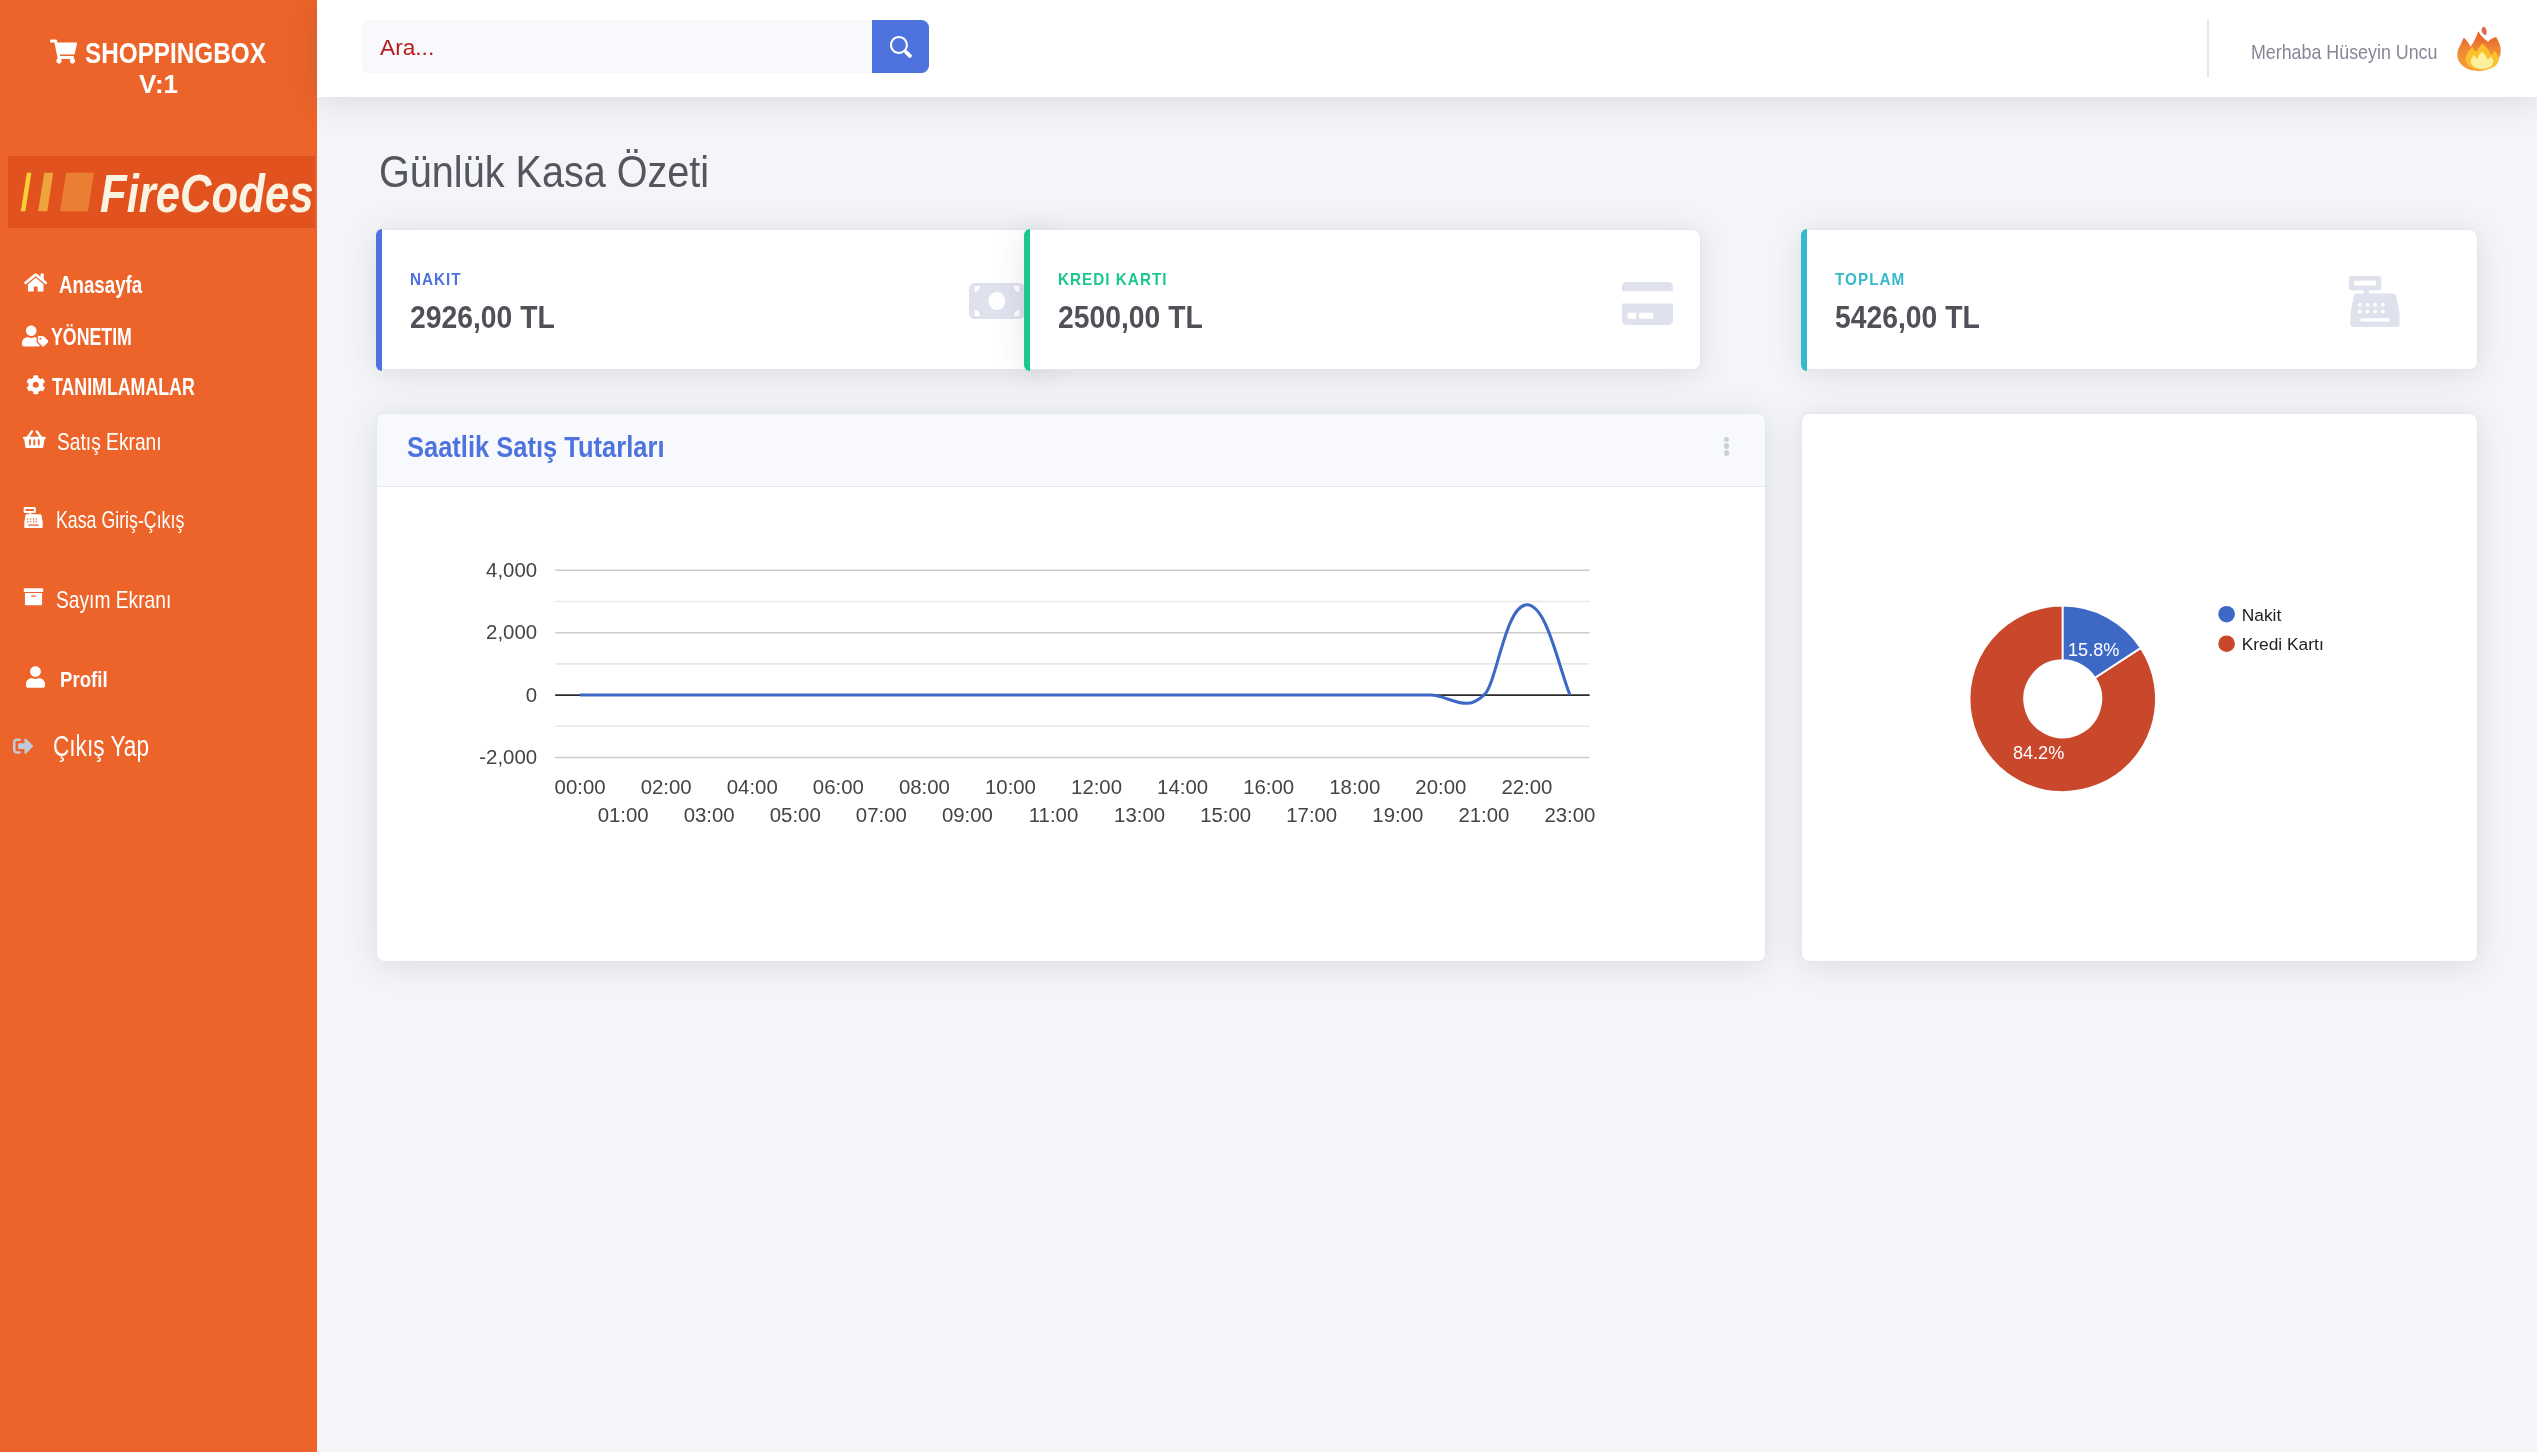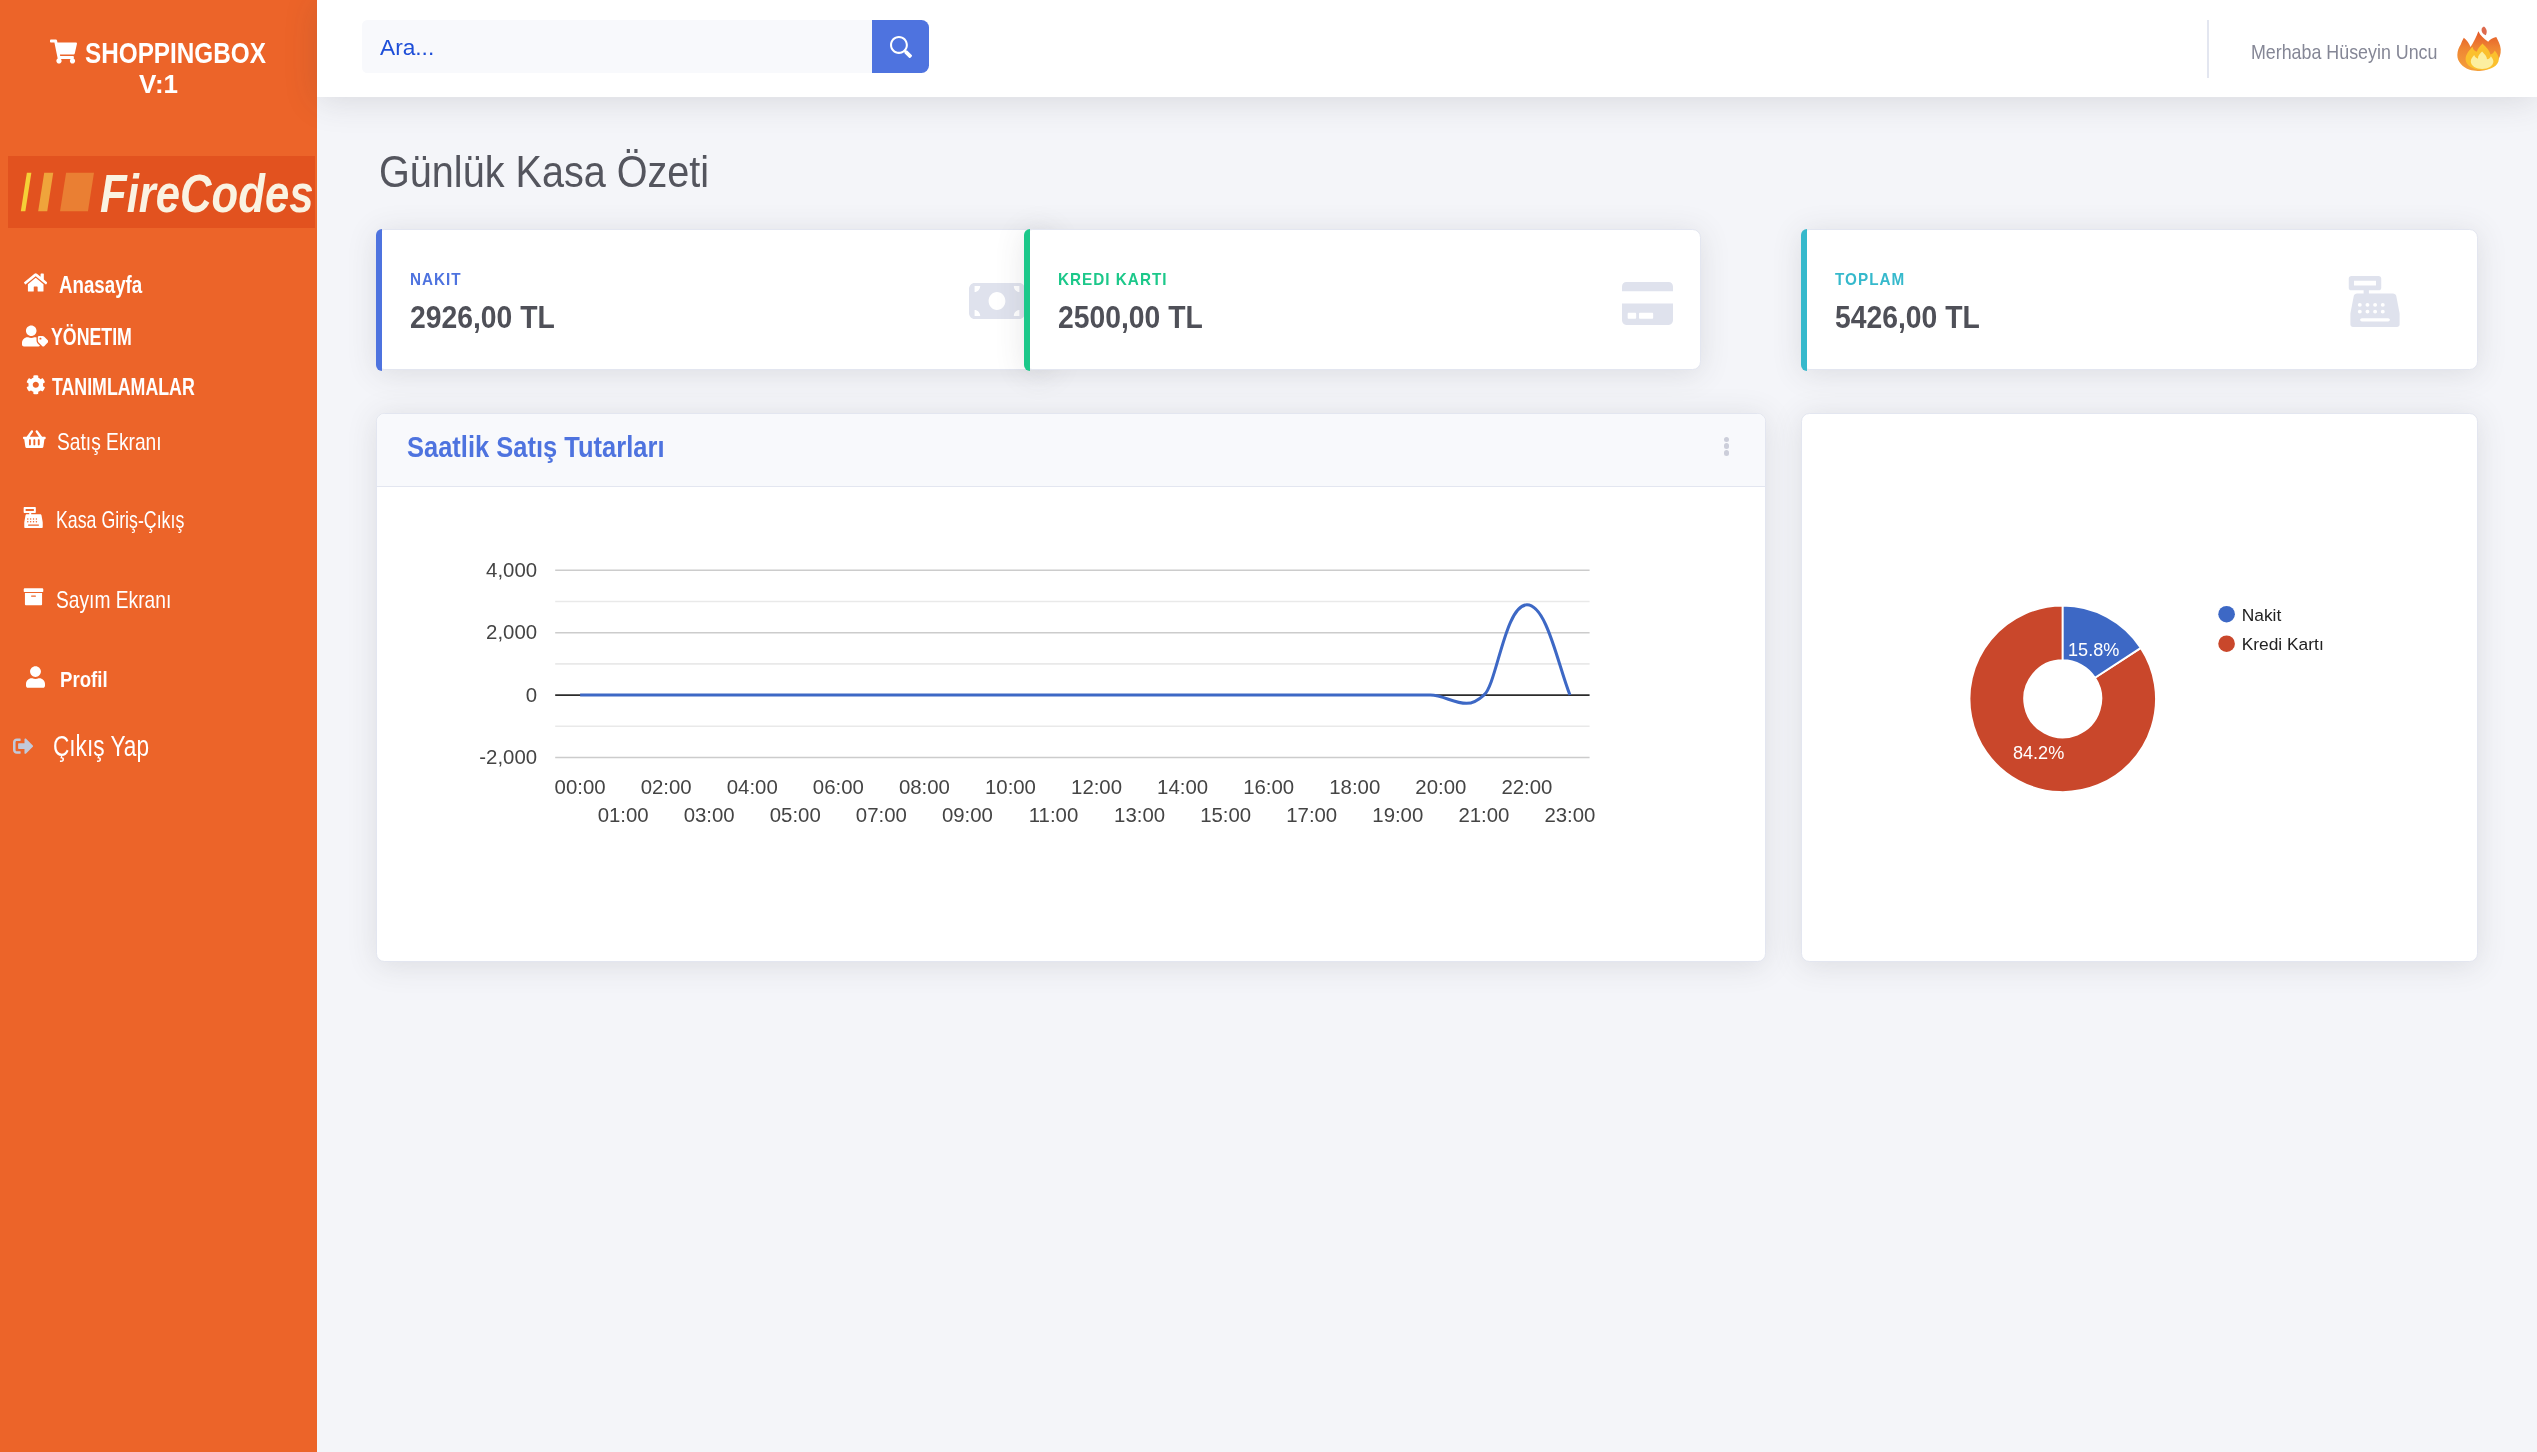--- a/index.html
+++ b/index.html
@@ -13,21 +13,21 @@
   #logoband { position:absolute; left:7.6px; top:156px; width:307px; height:72px; background:#e2521f; }
   .menu-item { position:absolute; left:0; width:317px; color:#fff; white-space:nowrap; }
   .menu-item svg { position:absolute; }
   .menu-item span { position:absolute; white-space:nowrap; transform-origin:left center; }
 
   
   #topbar { position:absolute; left:317px; top:0; width:2220px; height:97px; background:#fff;
             box-shadow:0 3.8px 34px rgba(58,59,69,.15); }
   #searchbox { position:absolute; left:45px; top:19.6px; width:510px; height:53px; background:#f8f9fc;
                border-radius:5.3px 0 0 5.3px; }
-  #searchbox .ph { position:absolute; left:18px; top:14.3px; font-size:22.7px; color:#1d4ed8; }
+  #searchbox .ph { position:absolute; left:18px; top:14.3px; font-size:22.7px; color:#b91c1c; }
   #searchbtn { position:absolute; left:555px; top:19.6px; width:57px; height:53px; background:#4e73df;
                border-radius:0 7.6px 7.6px 0; }
   #searchbtn svg { position:absolute; left:18px; top:16px; }
   #topdivider { position:absolute; left:1890px; top:19.6px; width:1.5px; height:58px; background:#e3e6f0; }
   #hello { position:absolute; right:100px; top:40px; font-size:21px; color:#858796; white-space:nowrap; transform:scaleX(.85); transform-origin:right center; }
   #flame { position:absolute; left:2137px; top:26.4px; }
 
   
   #h1 { position:absolute; left:379px; top:147px; font-size:44px; color:#54555e; white-space:nowrap; transform:scaleX(.9); transform-origin:left center; }
 

